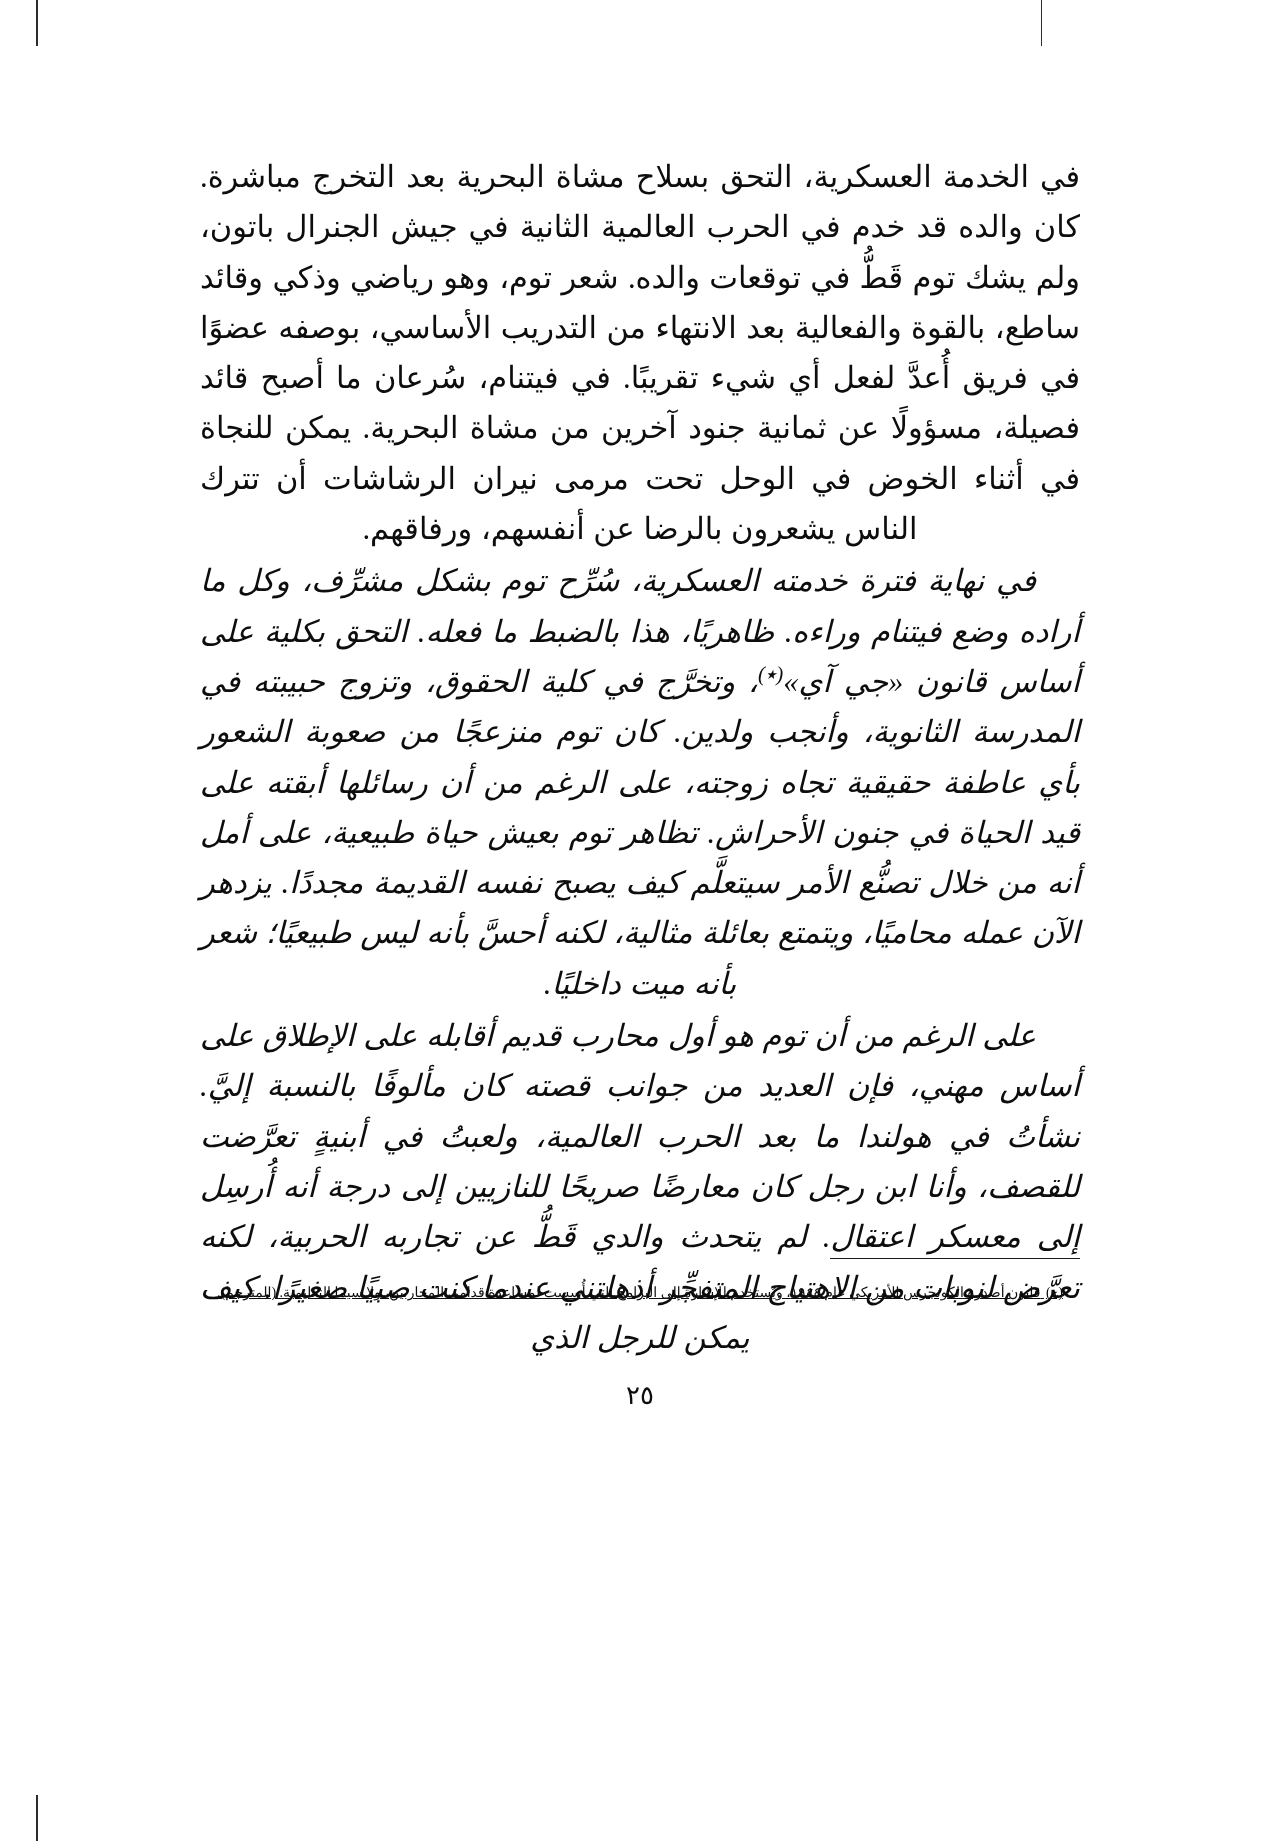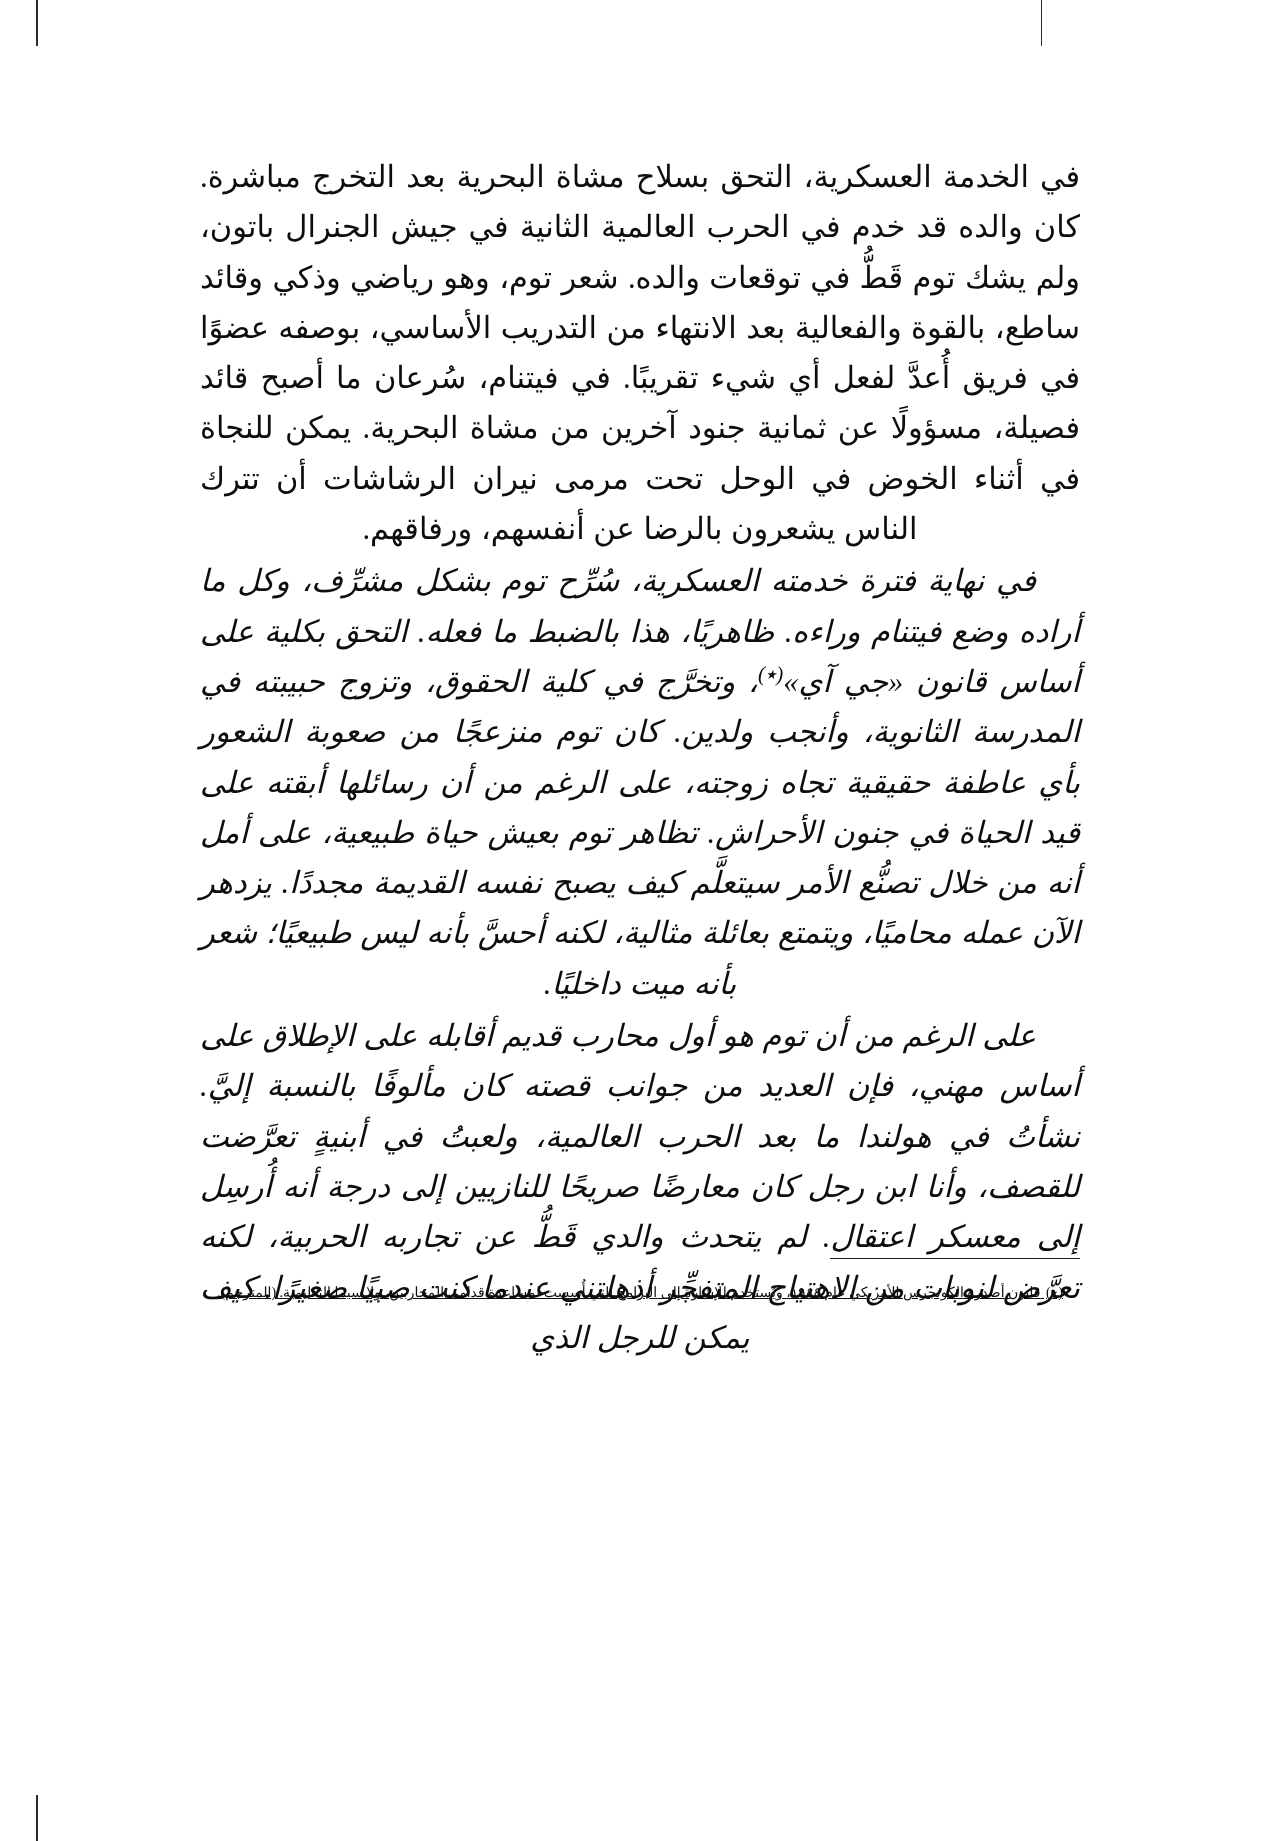--- a/index.html
+++ b/index.html
@@ -120,14 +120,15 @@
   </div>
 
   <div class="footnote-zone">
     <div class="footnote-rule"></div>
     <p class="footnote-text">
       <span class="fn-marker">(٭)</span>
       <span>قانون أصدره الكونجرس الأمريكي عام ١٩٤٤، ويُستخدم للإشارة إلى البرامج التي أُسست لمساعدة قدامى المحاربين، ولا سيما التعليمية. (المترجم).</span>
     </p>
   </div>
 
+  <div class="page-number">٢٥</div>
 
 </div>
 
 </body></html>

